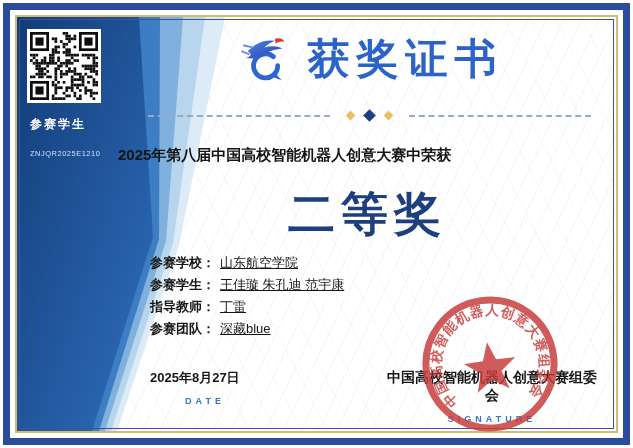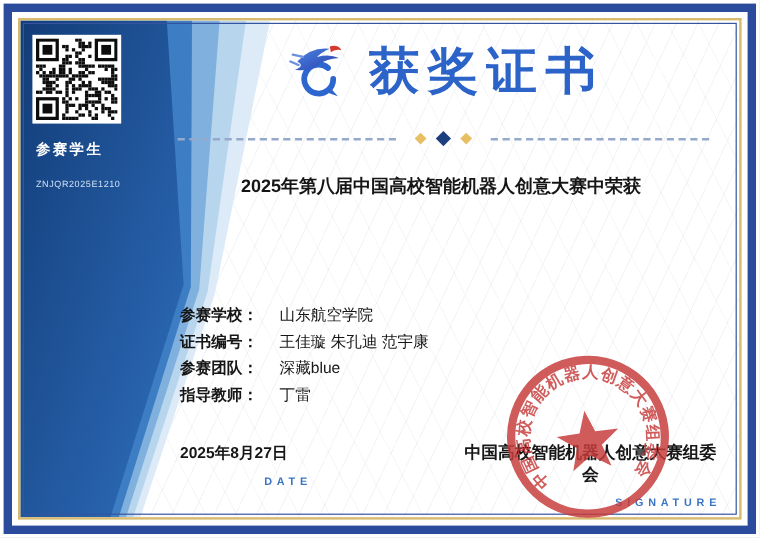--- a/index.html
+++ b/index.html
@@ -27,33 +27,33 @@
           justify-content:center;gap:10px;z-index:2;}
   .title{font-size:42px;font-weight:bold;color:#2c63c8;letter-spacing:7px;line-height:1;}
   
   .divider{position:absolute;left:148px;right:42px;top:111px;display:flex;align-items:center;z-index:2;}
   .divider .dash{flex:1;border-top:2px dashed #94a9cc;height:0;}
   .dia{width:7px;height:7px;transform:rotate(45deg);margin:0 5px;}
   .dia.gold{background:#e8bf63;}
   .dia.navy{width:9px;height:9px;background:#1d3f80;margin:0 6px;}
   .divider .gap{width:12px;}
   
-  .competition{position:absolute;left:130px;right:28px;top:146px;text-align:center;
+  .competition{position:absolute;left:118px;right:28px;top:146px;
                font-size:15px;font-weight:bold;color:#151515;z-index:2;}
   .award{position:absolute;left:130px;right:28px;top:183px;text-align:center;
          font-size:47px;font-weight:bold;color:#1d3f80;letter-spacing:6px;z-index:2;}
   
   .fields{position:absolute;left:150px;top:256px;z-index:2;}
   .field-row{font-size:13px;color:#161616;margin-bottom:9px;line-height:1;}
   .field-row .f-label{font-weight:bold;margin-top:44px;}
-  .field-row .f-value{margin-left:18px;}
+  .field-row .f-value{margin-left:5px;text-decoration:underline;}
   
   .date-block{position:absolute;left:150px;top:369px;width:150px;text-align:left;z-index:2;}
   .date-text{font-size:13px;font-weight:bold;color:#161616;}
-  .caption{font-size:9px;font-weight:bold;color:#3a74c6;letter-spacing:4px;margin-top:9px;text-align:right;}
+  .caption{font-size:9px;font-weight:bold;color:#3a74c6;letter-spacing:4px;margin-top:9px;text-align:center;}
   .date-block .caption{width:110px;}
   .issuer-block{position:absolute;left:383px;top:369px;width:218px;text-align:center;z-index:2;}
   .issuer-text{font-size:14px;font-weight:bold;color:#161616;}
   
   .seal{position:absolute;left:416px;top:290px;width:148px;height:148px;z-index:4;
         opacity:.84;transform:rotate(-8deg);}
 </style>
 </head>
 <body>
 
@@ -321,33 +321,34 @@
     <div class="gap"></div>
     <span class="dia gold"></span>
     <span class="dia navy"></span>
     <span class="dia gold"></span>
     <div class="gap"></div>
     <div class="dash"></div>
   </div>
 
   <div class="competition">2025年第八届中国高校智能机器人创意大赛中荣获</div>
 
+  <div class="award">二等奖</div>
 
   <div class="fields">
     <div class="field-row">
       <span class="f-label">参赛学校：</span><span class="f-value">山东航空学院</span>
     </div>
     <div class="field-row">
-      <span class="f-label">证书编号：</span><span class="f-value">王佳璇 朱孔迪 范宇康</span>
+      <span class="f-label">参赛学生：</span><span class="f-value">王佳璇 朱孔迪 范宇康</span>
+    </div>
+    <div class="field-row">
+      <span class="f-label">指导教师：</span><span class="f-value">丁雷</span>
     </div>
     <div class="field-row">
       <span class="f-label">参赛团队：</span><span class="f-value">深藏blue</span>
-    </div>
-    <div class="field-row">
-      <span class="f-label">指导教师：</span><span class="f-value">丁雷</span>
     </div>
   </div>
 
   <div class="date-block">
     <div class="date-text">2025年8月27日</div>
     <div class="caption">DATE</div>
   </div>
 
   <div class="issuer-block">
     <div class="issuer-text">中国高校智能机器人创意大赛组委会</div>

